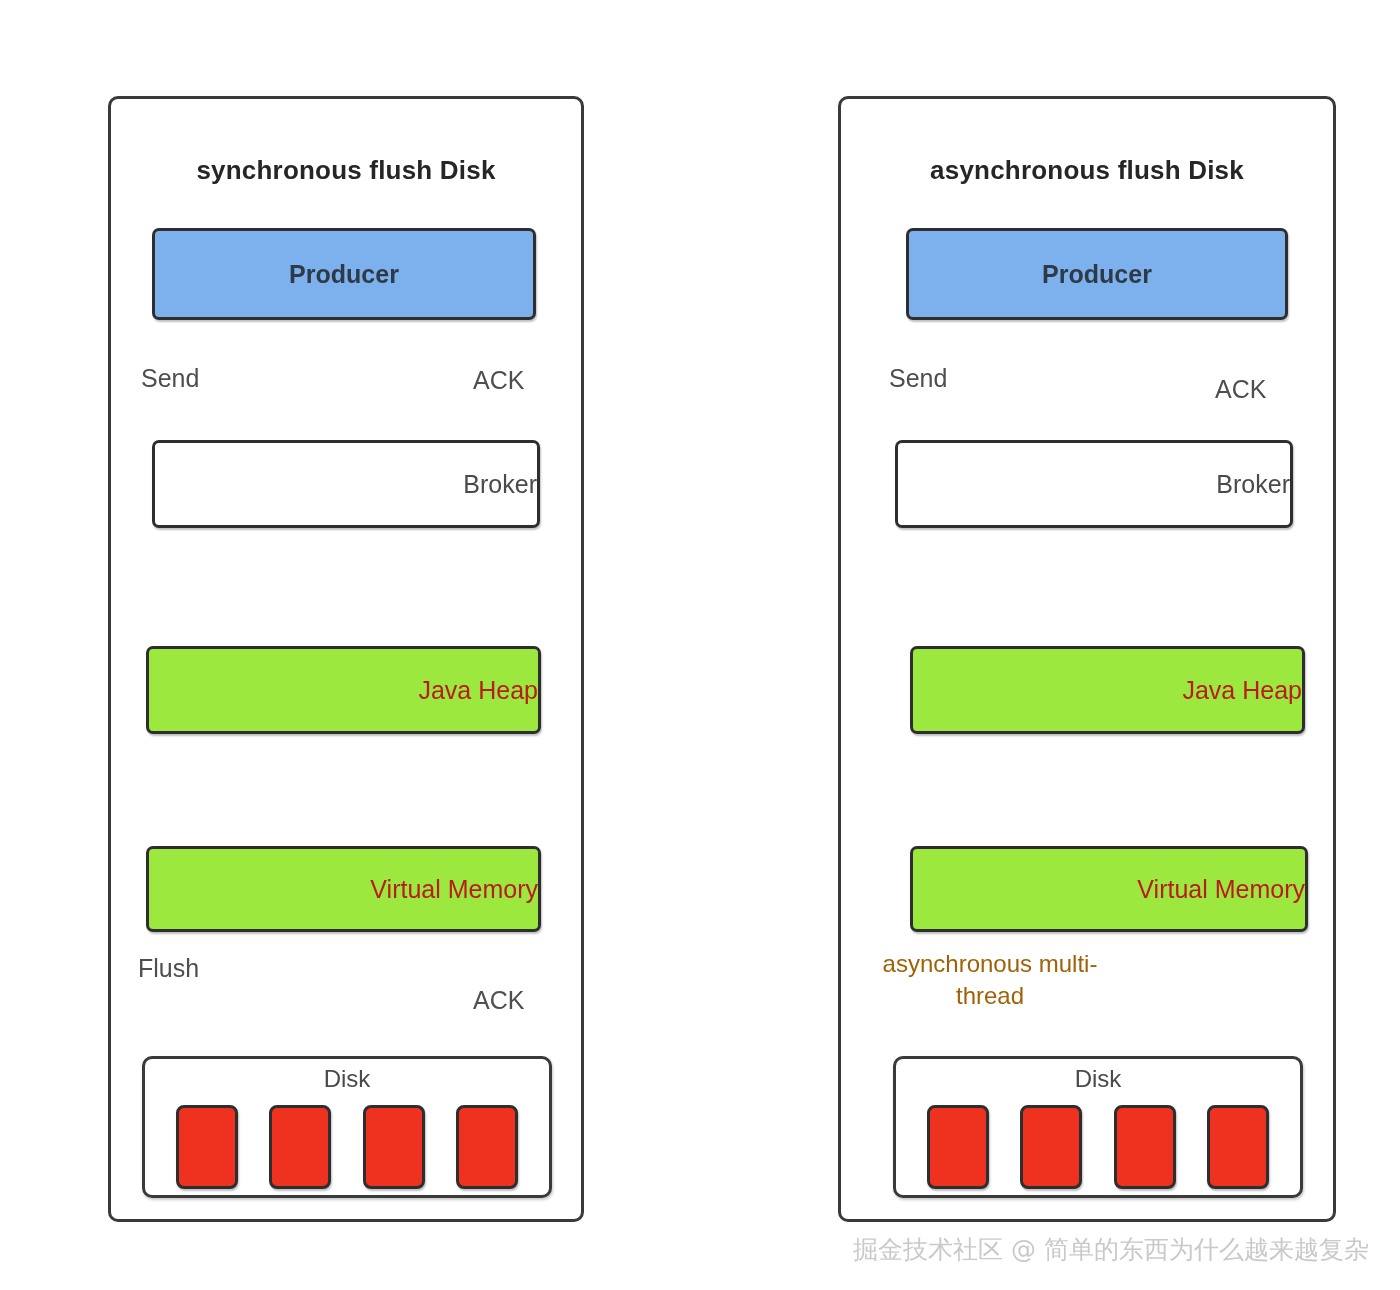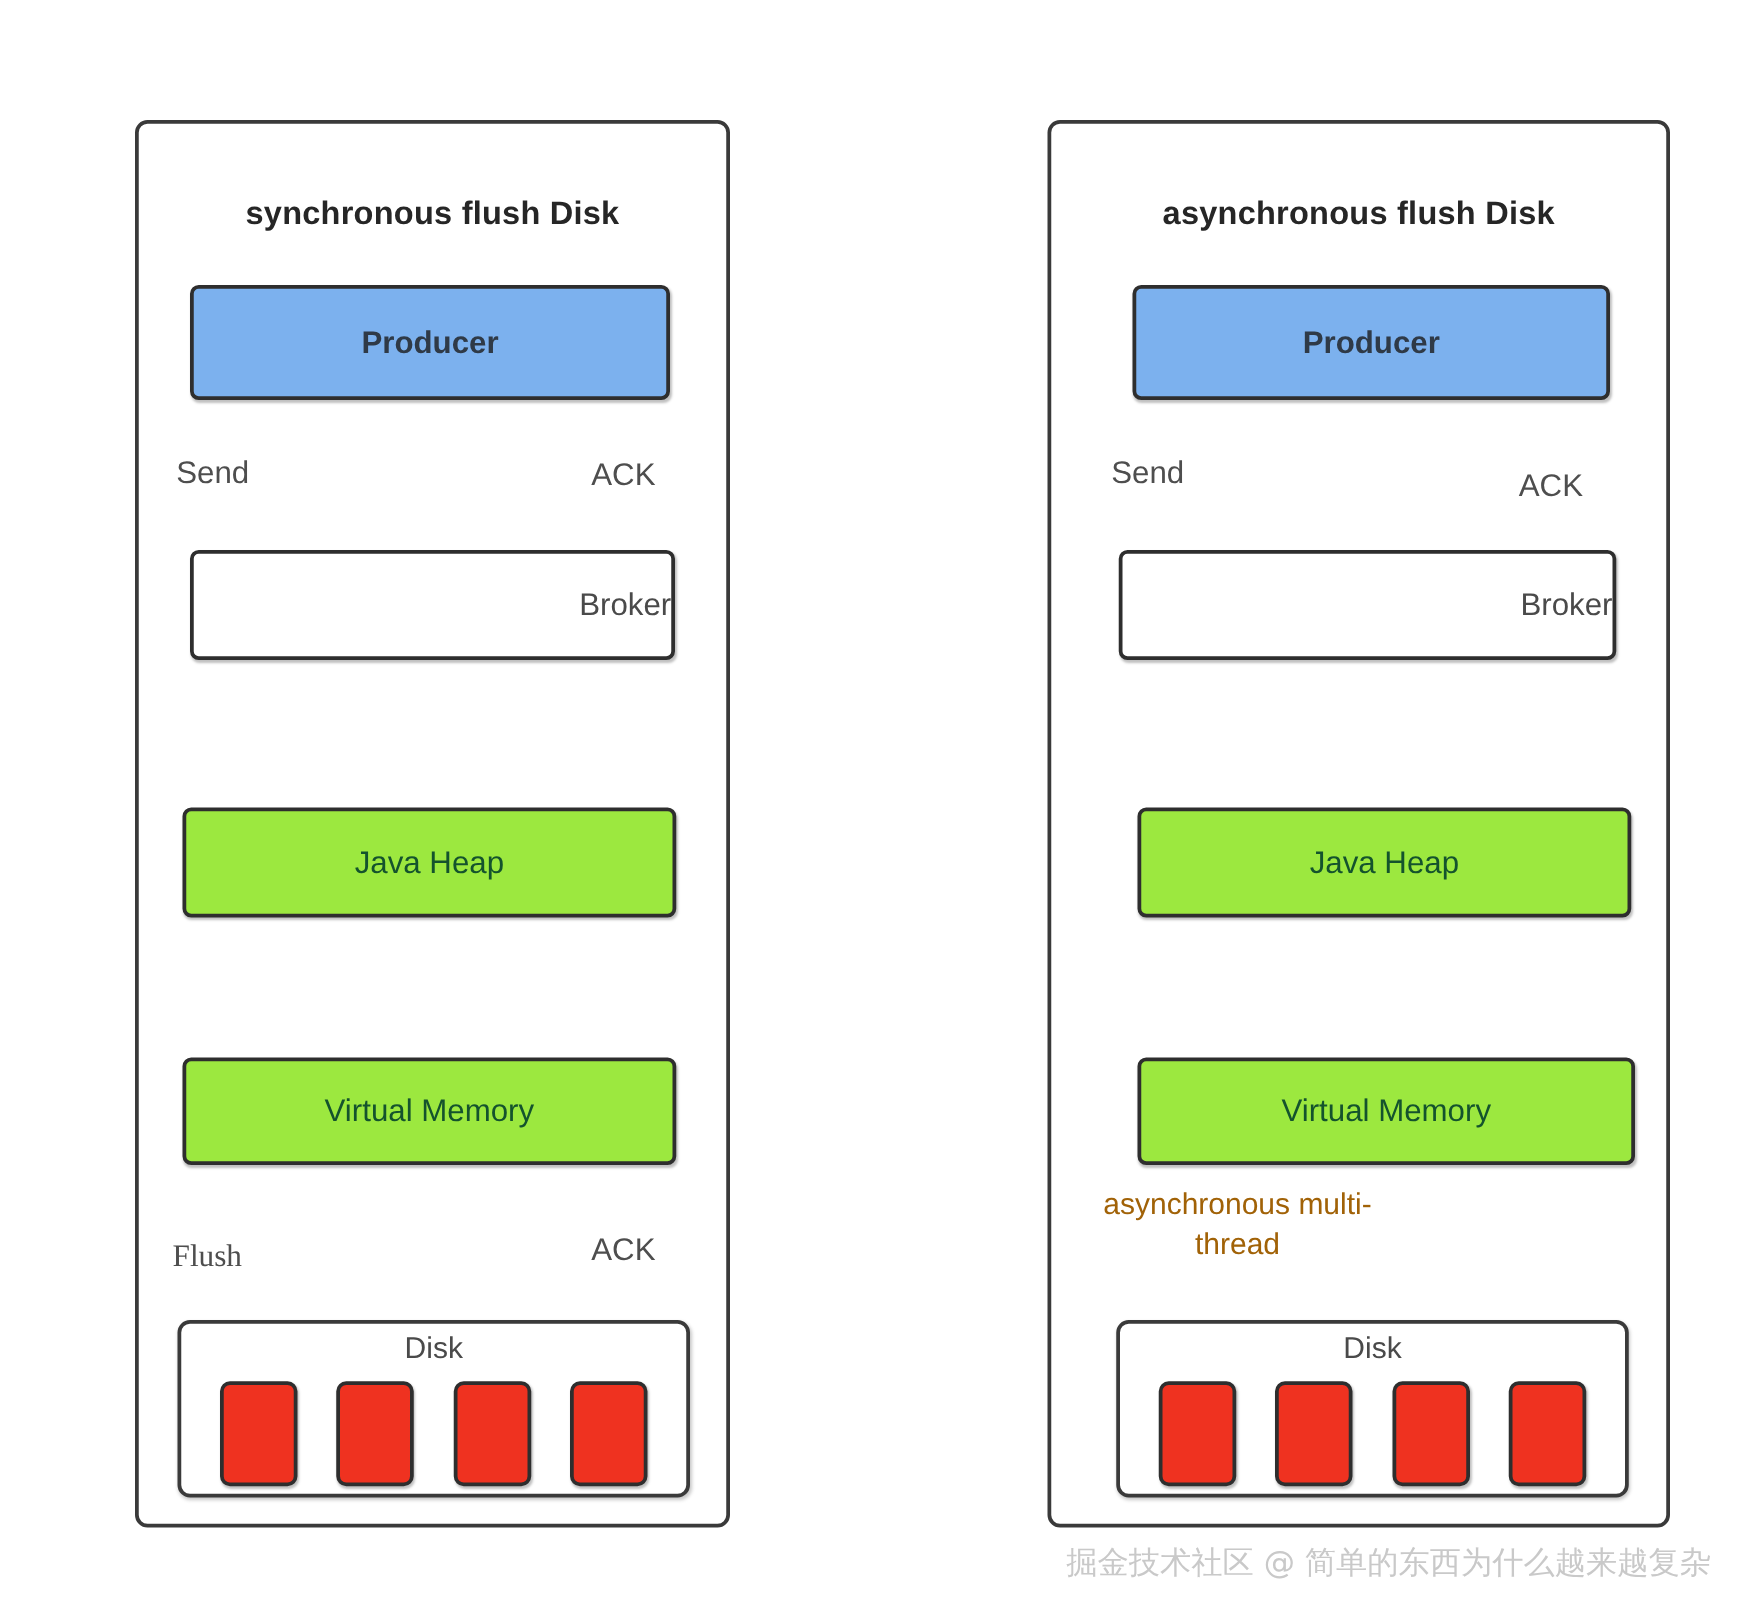--- a/index.html
+++ b/index.html
@@ -53,21 +53,21 @@
     border-radius: 7px;
     display: flex;
     align-items: center;
     justify-content: center;
     font-size: 25px;
     color: #3b3b3b;
     background: #ffffff;
     box-shadow: 1px 2px 2px rgba(0,0,0,.25);
   }
   .node.blue  { background: #7cb1ee; color: #2f3a47; font-weight: bold; }
-  .node.green { background: #9ce83f; color: #14532d; }
+  .node.green { background: #9ce83f; color: #b91c1c; justify-content: flex-end; }
   .node.plain { background: #ffffff; color: #4a4a4a; justify-content: flex-end; }
 
   
   .disk {
     position: absolute;
     box-sizing: border-box;
     border: 3px solid #3a3a3a;
     border-radius: 10px;
     background: #ffffff;
     box-shadow: 1px 2px 3px rgba(0,0,0,.22);
@@ -235,21 +235,21 @@
     <div class="disk-blocks">
       <div class="disk-block"></div>
       <div class="disk-block"></div>
       <div class="disk-block"></div>
       <div class="disk-block"></div>
     </div>
   </div>
 
   <div class="edge-label" style="left:141px; top:364px;">Send</div>
   <div class="edge-label" style="left:473px; top:366px;">ACK</div>
-  <div class="edge-label" style="left:138px; top:992px;font-family:Liberation Serif, serif;">Flush</div>
+  <div class="edge-label" style="left:138px; top:954px;">Flush</div>
   <div class="edge-label" style="left:473px; top:986px;">ACK</div>
 
   <div class="panel" id="panel-right">
     <div class="panel-title" id="title-right">asynchronous flush Disk</div>
   </div>
 
   <div class="node blue" style="left:906px; top:228px; width:382px; height:92px;">
     <span>Producer</span>
   </div>
 

